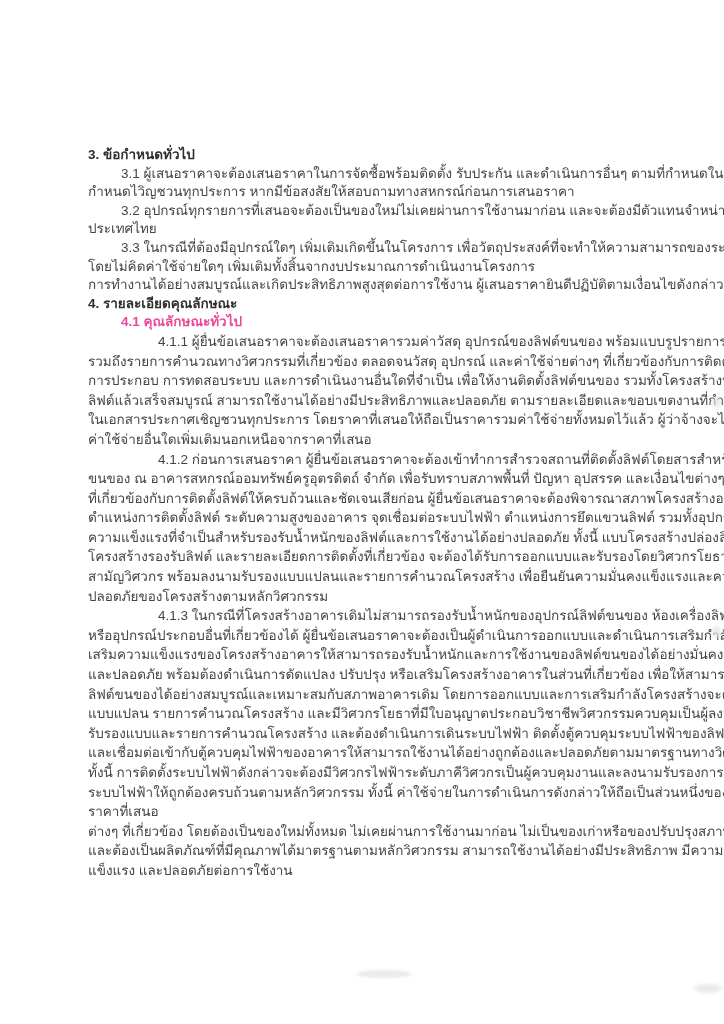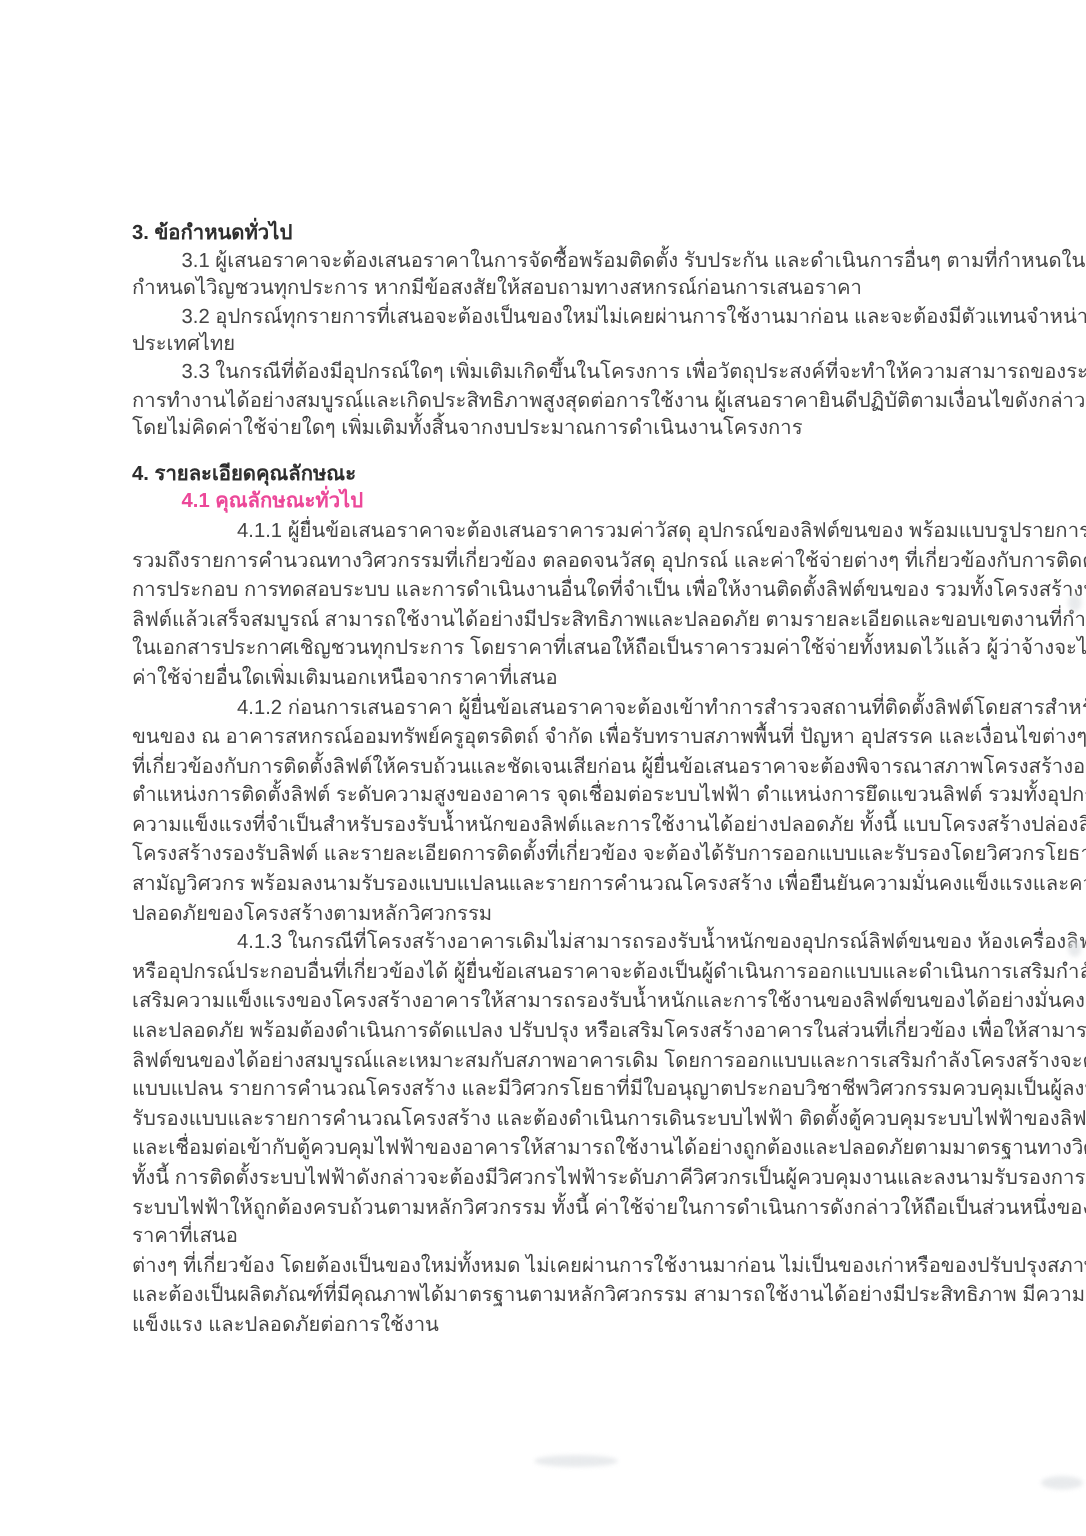--- a/index.html
+++ b/index.html
@@ -30,21 +30,21 @@
     line-height: 18.6px;
     white-space: nowrap;
   }
   .h2 {
     font-weight: bold;
     color: #ec4899;
     line-height: 18.6px;
     padding-left: 33px;
     white-space: nowrap;
   }
-  .gap { margin-top: 12px; }
+  .gap { }
   .para .line {
     line-height: 19.6px;
     white-space: nowrap;
   }
   .para.s3 .line { line-height: 18.6px; }
   .line.ind1 { padding-left: 33px; }
   .line.ind2 { padding-left: 70px; }
   
   .smudge {
     position: absolute;
@@ -67,22 +67,22 @@
       <div class="para s3">
         <div class="line first ind1">3.1 ผู้เสนอราคาจะต้องเสนอราคาในการจัดซื้อพร้อมติดตั้ง รับประกัน และดำเนินการอื่นๆ  ตามที่กำหนดใน</div>
         <div class="line">กำหนดไวิญชวนทุกประการ หากมีข้อสงสัยให้สอบถามทางสหกรณ์ก่อนการเสนอราคา</div>
       </div>
       <div class="para s3">
         <div class="line first ind1">3.2 อุปกรณ์ทุกรายการที่เสนอจะต้องเป็นของใหม่ไม่เคยผ่านการใช้งานมาก่อน และจะต้องมีตัวแทนจำหน่ายใน</div>
         <div class="line">ประเทศไทย</div>
       </div>
       <div class="para s3">
         <div class="line first ind1">3.3 ในกรณีที่ต้องมีอุปกรณ์ใดๆ เพิ่มเติมเกิดขึ้นในโครงการ เพื่อวัตถุประสงค์ที่จะทำให้ความสามารถของระบบ</div>
+        <div class="line">โดยไม่คิดค่าใช้จ่ายใดๆ เพิ่มเติมทั้งสิ้นจากงบประมาณการดำเนินงานโครงการ</div>
         <div class="line">การทำงานได้อย่างสมบูรณ์และเกิดประสิทธิภาพสูงสุดต่อการใช้งาน ผู้เสนอราคายินดีปฏิบัติตามเงื่อนไขดังกล่าว</div>
-        <div class="line">โดยไม่คิดค่าใช้จ่ายใดๆ เพิ่มเติมทั้งสิ้นจากงบประมาณการดำเนินงานโครงการ</div>
       </div>
       <div class="h1 gap">4. รายละเอียดคุณลักษณะ</div>
       <div class="h2">4.1 คุณลักษณะทั่วไป</div>
       <div class="para">
         <div class="line first ind2">4.1.1 ผู้ยื่นข้อเสนอราคาจะต้องเสนอราคารวมค่าวัสดุ อุปกรณ์ของลิฟต์ขนของ พร้อมแบบรูปรายการ</div>
         <div class="line">รวมถึงรายการคำนวณทางวิศวกรรมที่เกี่ยวข้อง ตลอดจนวัสดุ อุปกรณ์ และค่าใช้จ่ายต่างๆ ที่เกี่ยวข้องกับการติดตั้ง</div>
         <div class="line">การประกอบ การทดสอบระบบ และการดำเนินงานอื่นใดที่จำเป็น เพื่อให้งานติดตั้งลิฟต์ขนของ รวมทั้งโครงสร้างปล่อง</div>
         <div class="line">ลิฟต์แล้วเสร็จสมบูรณ์ สามารถใช้งานได้อย่างมีประสิทธิภาพและปลอดภัย ตามรายละเอียดและขอบเขตงานที่กำหนดไว้</div>
         <div class="line">ในเอกสารประกาศเชิญชวนทุกประการ โดยราคาที่เสนอให้ถือเป็นราคารวมค่าใช้จ่ายทั้งหมดไว้แล้ว ผู้ว่าจ้างจะไม่จ่าย</div>
         <div class="line">ค่าใช้จ่ายอื่นใดเพิ่มเติมนอกเหนือจากราคาที่เสนอ</div>

